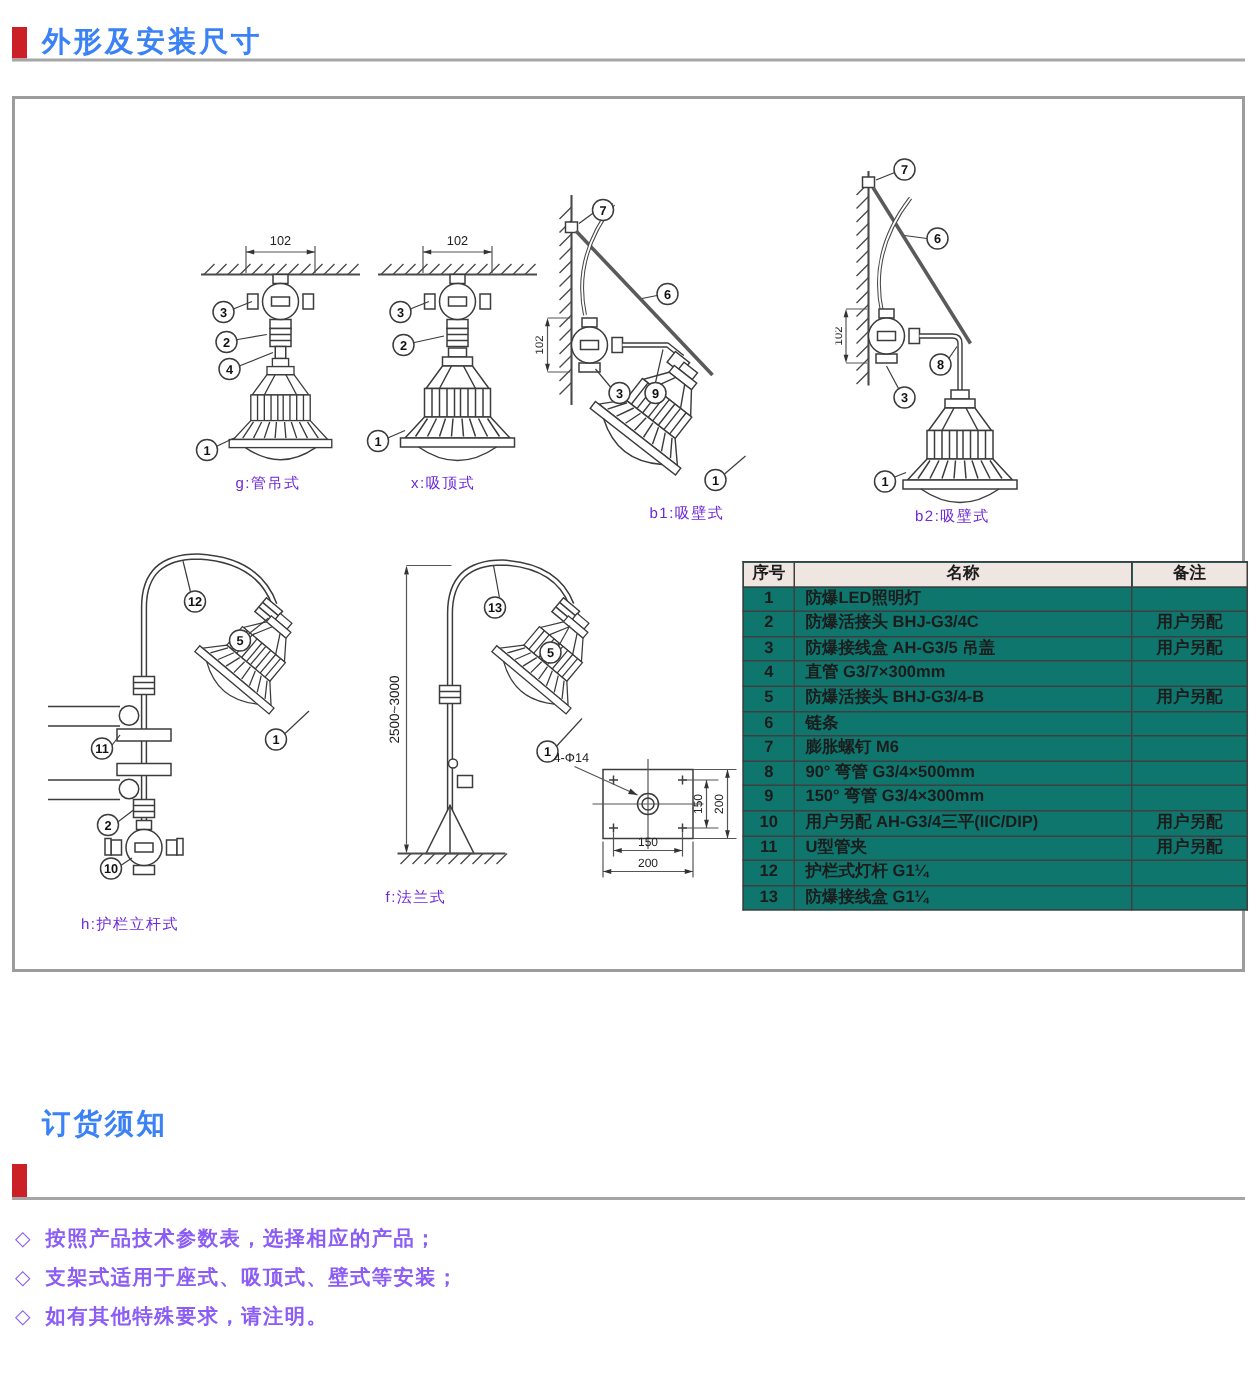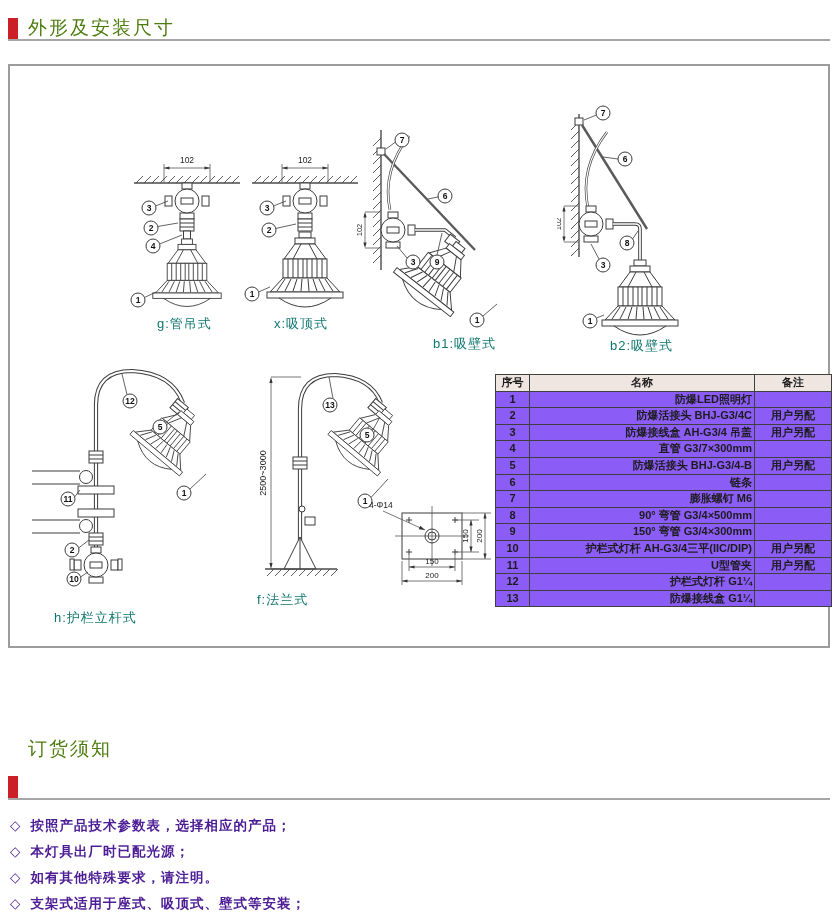--- a/index.html
+++ b/index.html
@@ -1,32 +1,32 @@
 <!DOCTYPE html>
 <html><head>
 <meta charset="utf-8">
 <style>
   *{box-sizing:border-box}
   html,body{margin:0;padding:0}
   body{width:840px;height:915px;background:#fff;position:relative;
        font-family:"Liberation Sans","DejaVu Sans",sans-serif;color:#222}
   .red-bar{position:absolute;width:10px;background:#cb2026}
-  .sec-title{position:absolute;left:28px;font-size:19px;font-weight:normal;color:#4d7c0f;letter-spacing:2px;white-space:nowrap}
+  .sec-title{position:absolute;left:28px;font-size:19px;font-weight:bold;color:#3b82f6;letter-spacing:2px;white-space:nowrap}
   .rule{position:absolute;left:8px;width:822px;height:2px;background:#a6a6a6}
   .dbox{position:absolute;left:8px;top:64px;width:822px;height:584px;border:2px solid #9c9c9c;background:#fff}
   .drw{position:absolute}
-  .dlabel{position:absolute;font-size:13px;color:#0f766e;letter-spacing:1px;white-space:nowrap}
+  .dlabel{position:absolute;font-size:10px;color:#6d28d9;letter-spacing:1px;white-space:nowrap}
   table.parts{position:absolute;left:485px;top:308px;width:336px;border-collapse:collapse;table-layout:fixed;
-              font-size:11px;color:#1c1c1c;background:#8b5cf6}
+              font-size:11px;color:#1c1c1c;background:#0f766e}
   .parts th,.parts td{border:1px solid #3f3f3f;height:16.6px;padding:0 2px;font-weight:600;line-height:1.05;overflow:hidden;white-space:nowrap}
   .parts th{background:#f0e6e1;font-weight:bold;text-align:center}
   .parts td.c{text-align:center}
-  .parts td.l{text-align:right;padding-left:7px}
+  .parts td.l{text-align:left;padding-left:7px}
   .notes{position:absolute;left:10px;top:818px;list-style:none;margin:0;padding:0}
-  .notes li{font-size:13.5px;font-weight:600;color:#4c1d95;margin-bottom:10px;line-height:16px;letter-spacing:1px}
+  .notes li{font-size:13.5px;font-weight:600;color:#8b5cf6;margin-bottom:10px;line-height:16px;letter-spacing:1px}
   .notes .dia{margin-right:9px}
   svg .ln{stroke:#3c3c3c;stroke-width:1;fill:none}
   svg .lnw{stroke:#3c3c3c;stroke-width:1;fill:#fff}
   svg .po{stroke:#3c3c3c;stroke-width:4.2;fill:none;stroke-linejoin:round}
   svg .pi{stroke:#fff;stroke-width:2.2;fill:none;stroke-linejoin:round}
   svg .po2{stroke:#3c3c3c;stroke-width:3.6;fill:none;stroke-linejoin:round}
   svg .pi2{stroke:#fff;stroke-width:1.7;fill:none;stroke-linejoin:round}
   svg .brace{stroke:#5a5a5a;stroke-width:2.4}
   svg .cond-o{stroke:#474747;stroke-width:2.6;fill:none}
   svg .cond-i{stroke:#fff;stroke-width:1.2;fill:none}
@@ -363,21 +363,21 @@
           <td class="l">防爆LED照明灯</td>
           <td class="c"></td>
         </tr>
     <tr>
           <td class="c">2</td>
           <td class="l">防爆活接头 BHJ-G3/4C</td>
           <td class="c">用户另配</td>
         </tr>
     <tr>
           <td class="c">3</td>
-          <td class="l">防爆接线盒 AH-G3/4 吊盖</td>
+          <td class="l">防爆接线盒 AH-G3/5 吊盖</td>
           <td class="c">用户另配</td>
         </tr>
     <tr>
           <td class="c">4</td>
           <td class="l">直管 G3/7×300mm</td>
           <td class="c"></td>
         </tr>
     <tr>
           <td class="c">5</td>
           <td class="l">防爆活接头 BHJ-G3/4-B</td>
@@ -398,21 +398,21 @@
           <td class="l">90° 弯管 G3/4×500mm</td>
           <td class="c"></td>
         </tr>
     <tr>
           <td class="c">9</td>
           <td class="l">150° 弯管 G3/4×300mm</td>
           <td class="c"></td>
         </tr>
     <tr>
           <td class="c">10</td>
-          <td class="l">护栏式灯杆 AH-G3/4三平(IIC/DIP)</td>
+          <td class="l">用户另配 AH-G3/4三平(IIC/DIP)</td>
           <td class="c">用户另配</td>
         </tr>
     <tr>
           <td class="c">11</td>
           <td class="l">U型管夹</td>
           <td class="c">用户另配</td>
         </tr>
     <tr>
           <td class="c">12</td>
           <td class="l">护栏式灯杆 G1¼</td>
@@ -426,16 +426,15 @@
   </tbody>
     </table>
 </div>
 
 <div class="red-bar" style="left:8px;top:776px;height:22px"></div>
 <div class="sec-title" style="top:736px">订货须知</div>
 <div class="rule" style="top:798px"></div>
 
 <ul class="notes">
   <li><span class="dia">◇</span><span>按照产品技术参数表，选择相应的产品；</span></li>
-  <li><span class="dia">◇</span><span>本灯具出厂时已配光源；</span></li>
+  <li><span class="dia">◇</span><span>支架式适用于座式、吸顶式、壁式等安装；</span></li>
   <li><span class="dia">◇</span><span>如有其他特殊要求，请注明。</span></li>
-  <li><span class="dia">◇</span><span>支架式适用于座式、吸顶式、壁式等安装；</span></li>
 </ul>
 
 </body></html>

